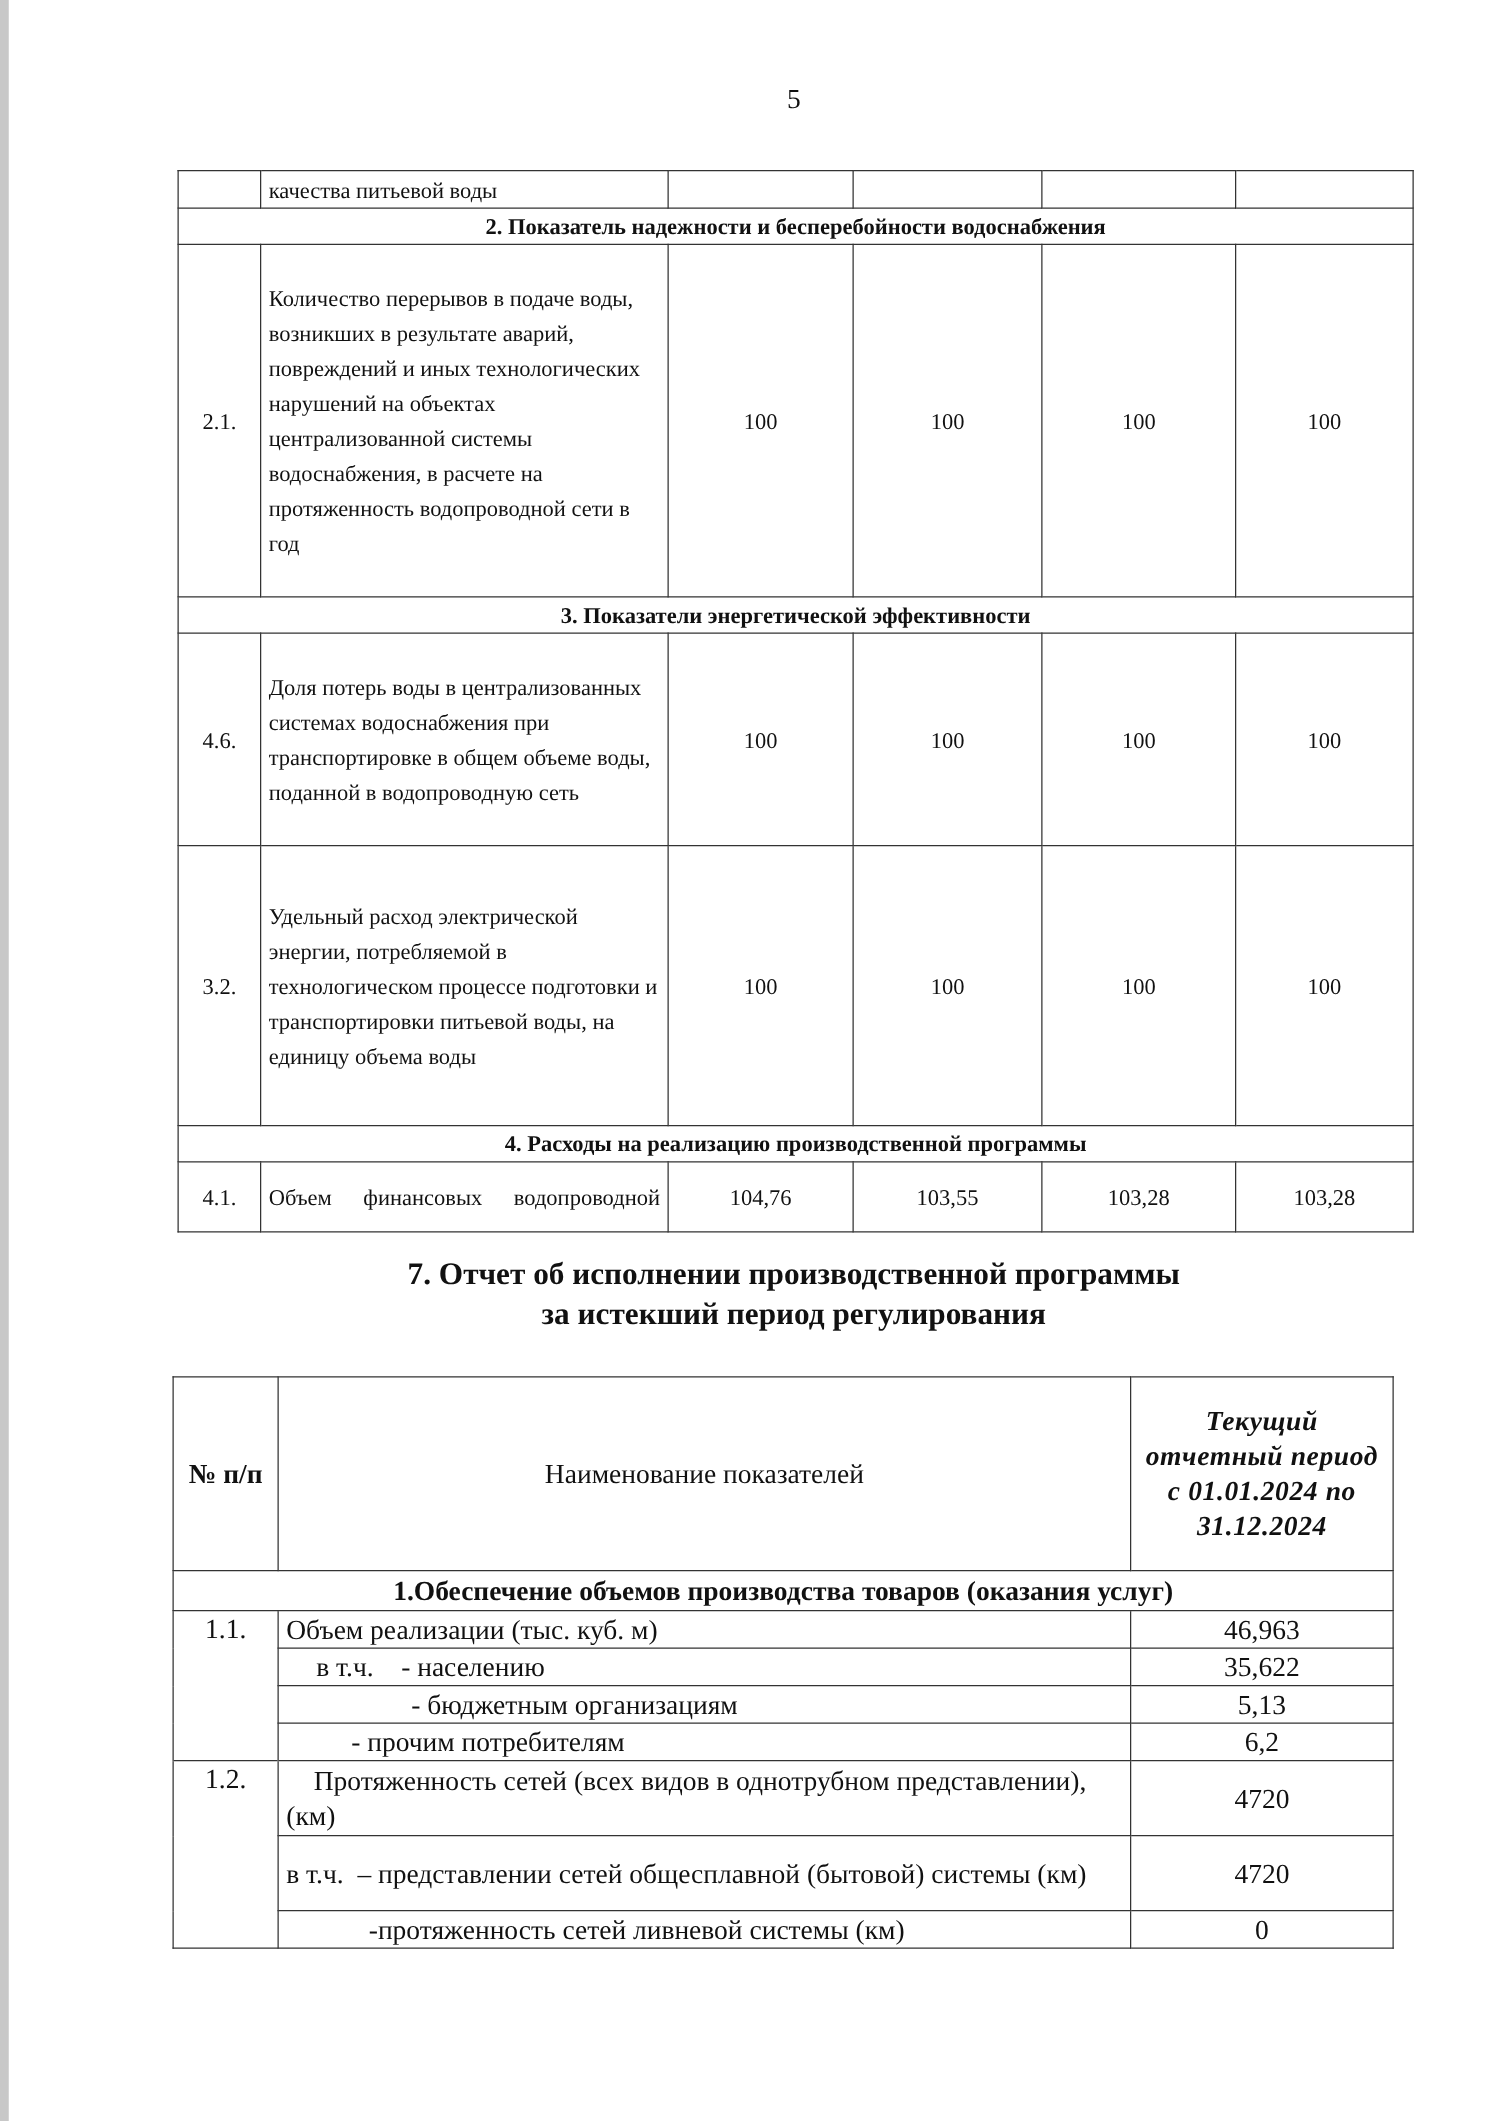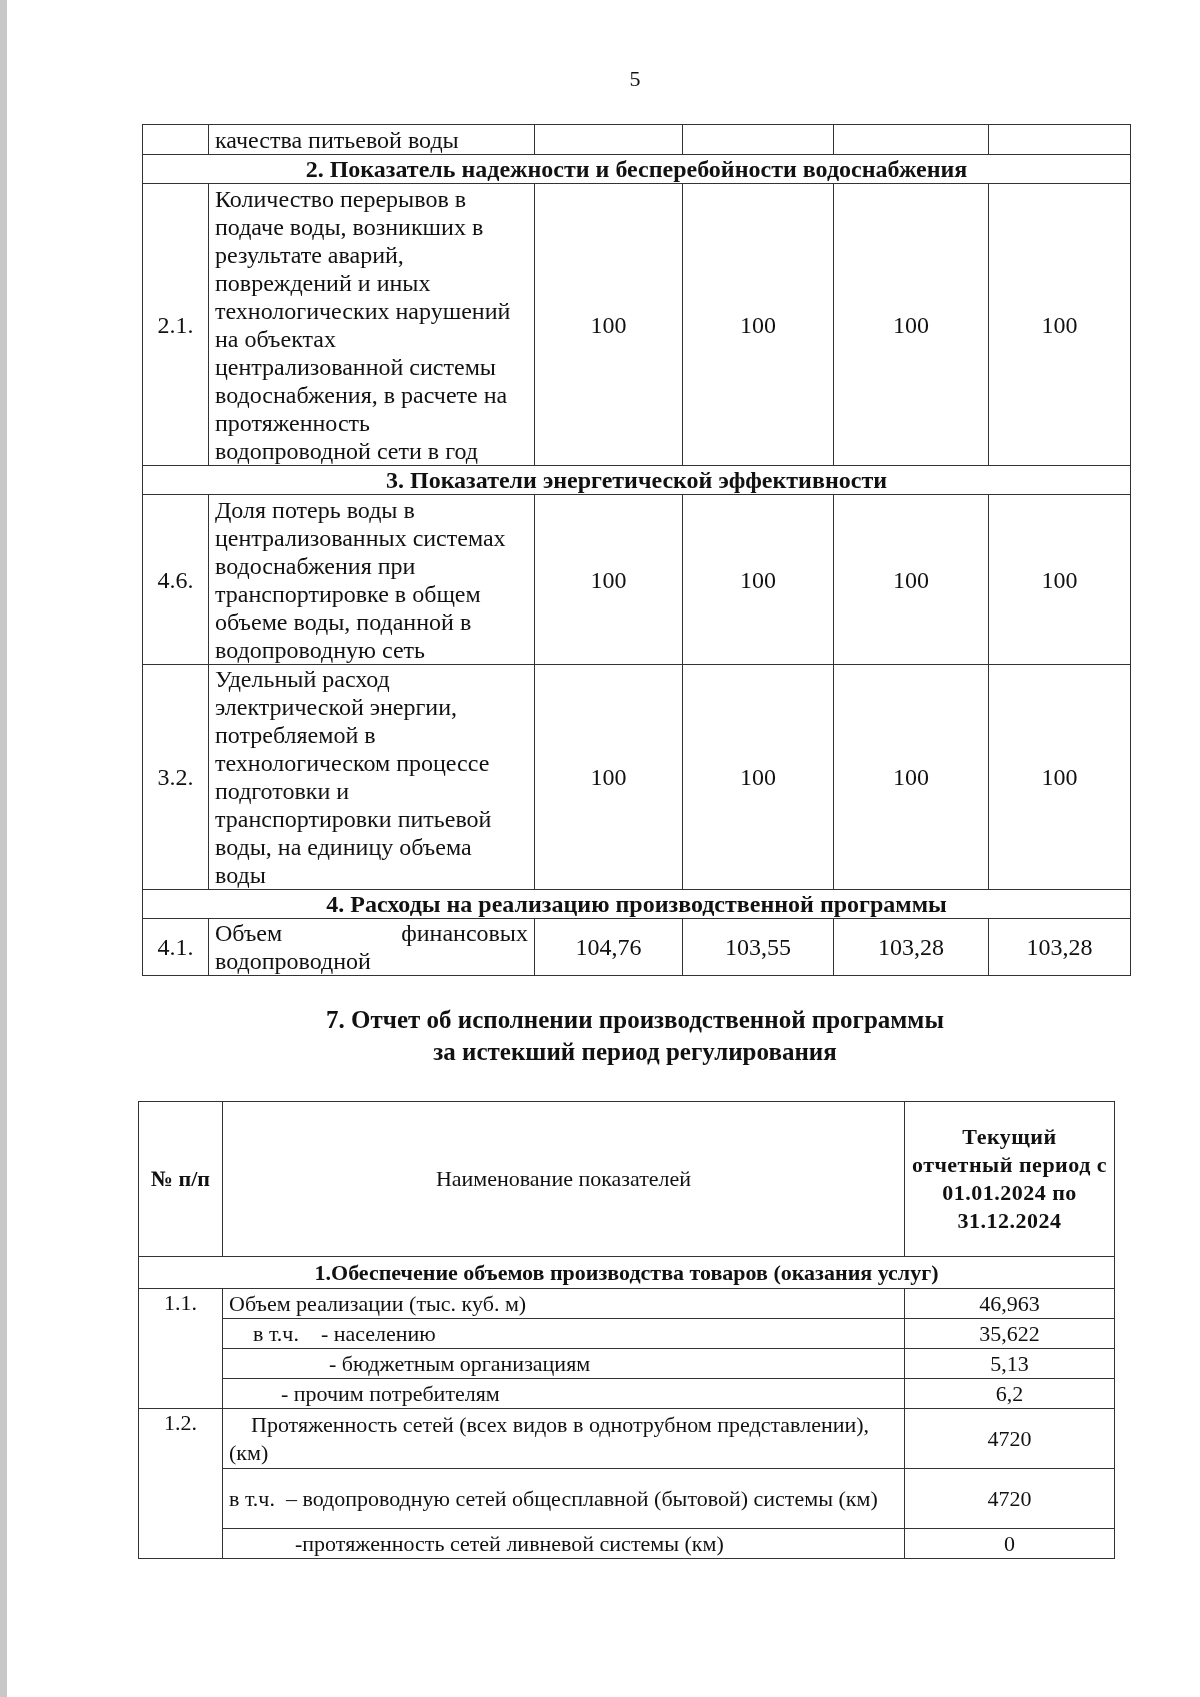--- a/index.html
+++ b/index.html
@@ -4,31 +4,31 @@
 <style>
   html, body { margin:0; padding:0; }
   body {
     width:1200px; height:1697px; background:#fff; position:relative; overflow:hidden;
     font-family:"Liberation Serif","DejaVu Serif",serif; color:#111;
   }
   .leftstrip { position:absolute; left:0; top:0; width:7px; height:1697px; background:#c8c8c8; }
   .page-num { position:absolute; top:66px; left:0; width:1270px; text-align:center; font-size:22px; }
   table { border-collapse:collapse; position:absolute; table-layout:fixed; }
   td, th { border:1.5px solid #333; padding:0 6px; vertical-align:middle; font-weight:normal; }
-  #t1 { left:142px; top:124px; width:988px; font-size:24px; line-height:28px; }
+  #t1 { left:142px; top:136px; width:988px; font-size:18px; line-height:28px; }
   #t1 .num { text-align:center; }
   #t1 .val { text-align:center; }
   #t1 .sec { text-align:center; font-weight:bold; padding:0; line-height:28px;margin-top:41px; }
   #t1 .name { text-align:left; padding:0 6px; }
   #t1 .justify { text-align:justify; text-align-last:justify; }
   .title7 { position:absolute; left:0; top:1004px; width:1270px; text-align:center; font-weight:bold; font-size:25px; line-height:32px; }
   #t2 { left:138px; top:1101px; width:976px; font-size:22px; line-height:28px; }
   #t2 .hnum { text-align:center; font-weight:bold; }
   #t2 .hname { text-align:center;font-family:Liberation Serif, serif; }
-  #t2 .hperiod { text-align:center; font-weight:bold; letter-spacing:0.5px; }
+  #t2 .hperiod { text-align:center; font-weight:bold; letter-spacing:0.5px;font-style:italic; }
   #t2 .sec { text-align:center; font-weight:bold; }
   #t2 .num { text-align:center; vertical-align:top; }
   #t2 .val { text-align:center; }
   #t2 td.noborder-b { border-bottom:none; }
 </style>
 </head>
 <body>
 
 <div class="leftstrip"></div>
 
@@ -132,21 +132,21 @@
   <tr style="height:30px">
     <td style="padding-left:58px">- прочим потребителям</td>
     <td class="val">6,2</td>
   </tr>
   <tr style="height:60px">
     <td class="num" rowspan="3">1.2.</td>
     <td style="text-indent:22px">Протяженность сетей (всех видов в однотрубном представлении), (км)</td>
     <td class="val">4720</td>
   </tr>
   <tr style="height:60px">
-    <td style="white-space:pre-wrap">в т.ч.  – водопроводную сетей общесплавной (бытовой) системы (км)</td>
+    <td style="white-space:pre-wrap">в т.ч.  – представлении сетей общесплавной (бытовой) системы (км)</td>
     <td class="val">4720</td>
   </tr>
   <tr style="height:30px">
     <td style="padding-left:72px">-протяженность сетей ливневой системы (км)</td>
     <td class="val">0</td>
   </tr>
 </tbody>
   </table>
 
 </body></html>

